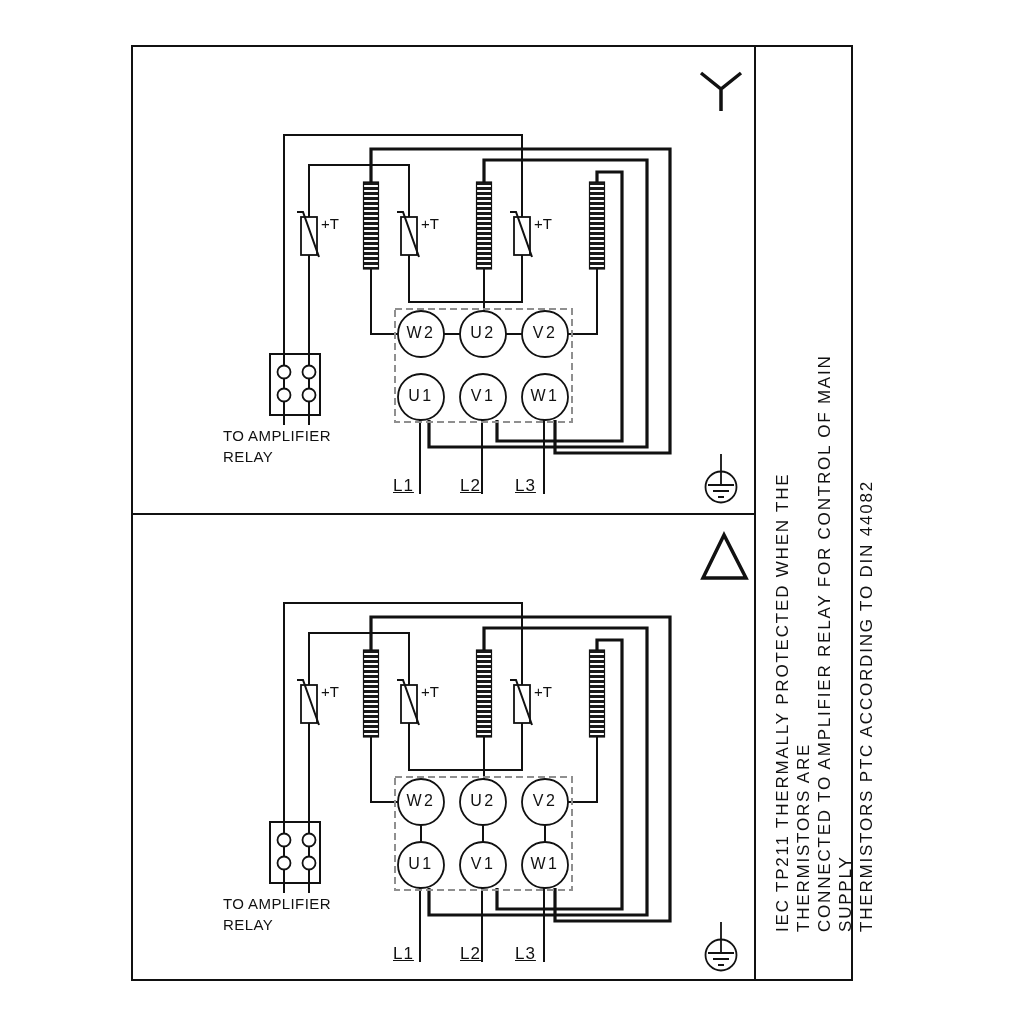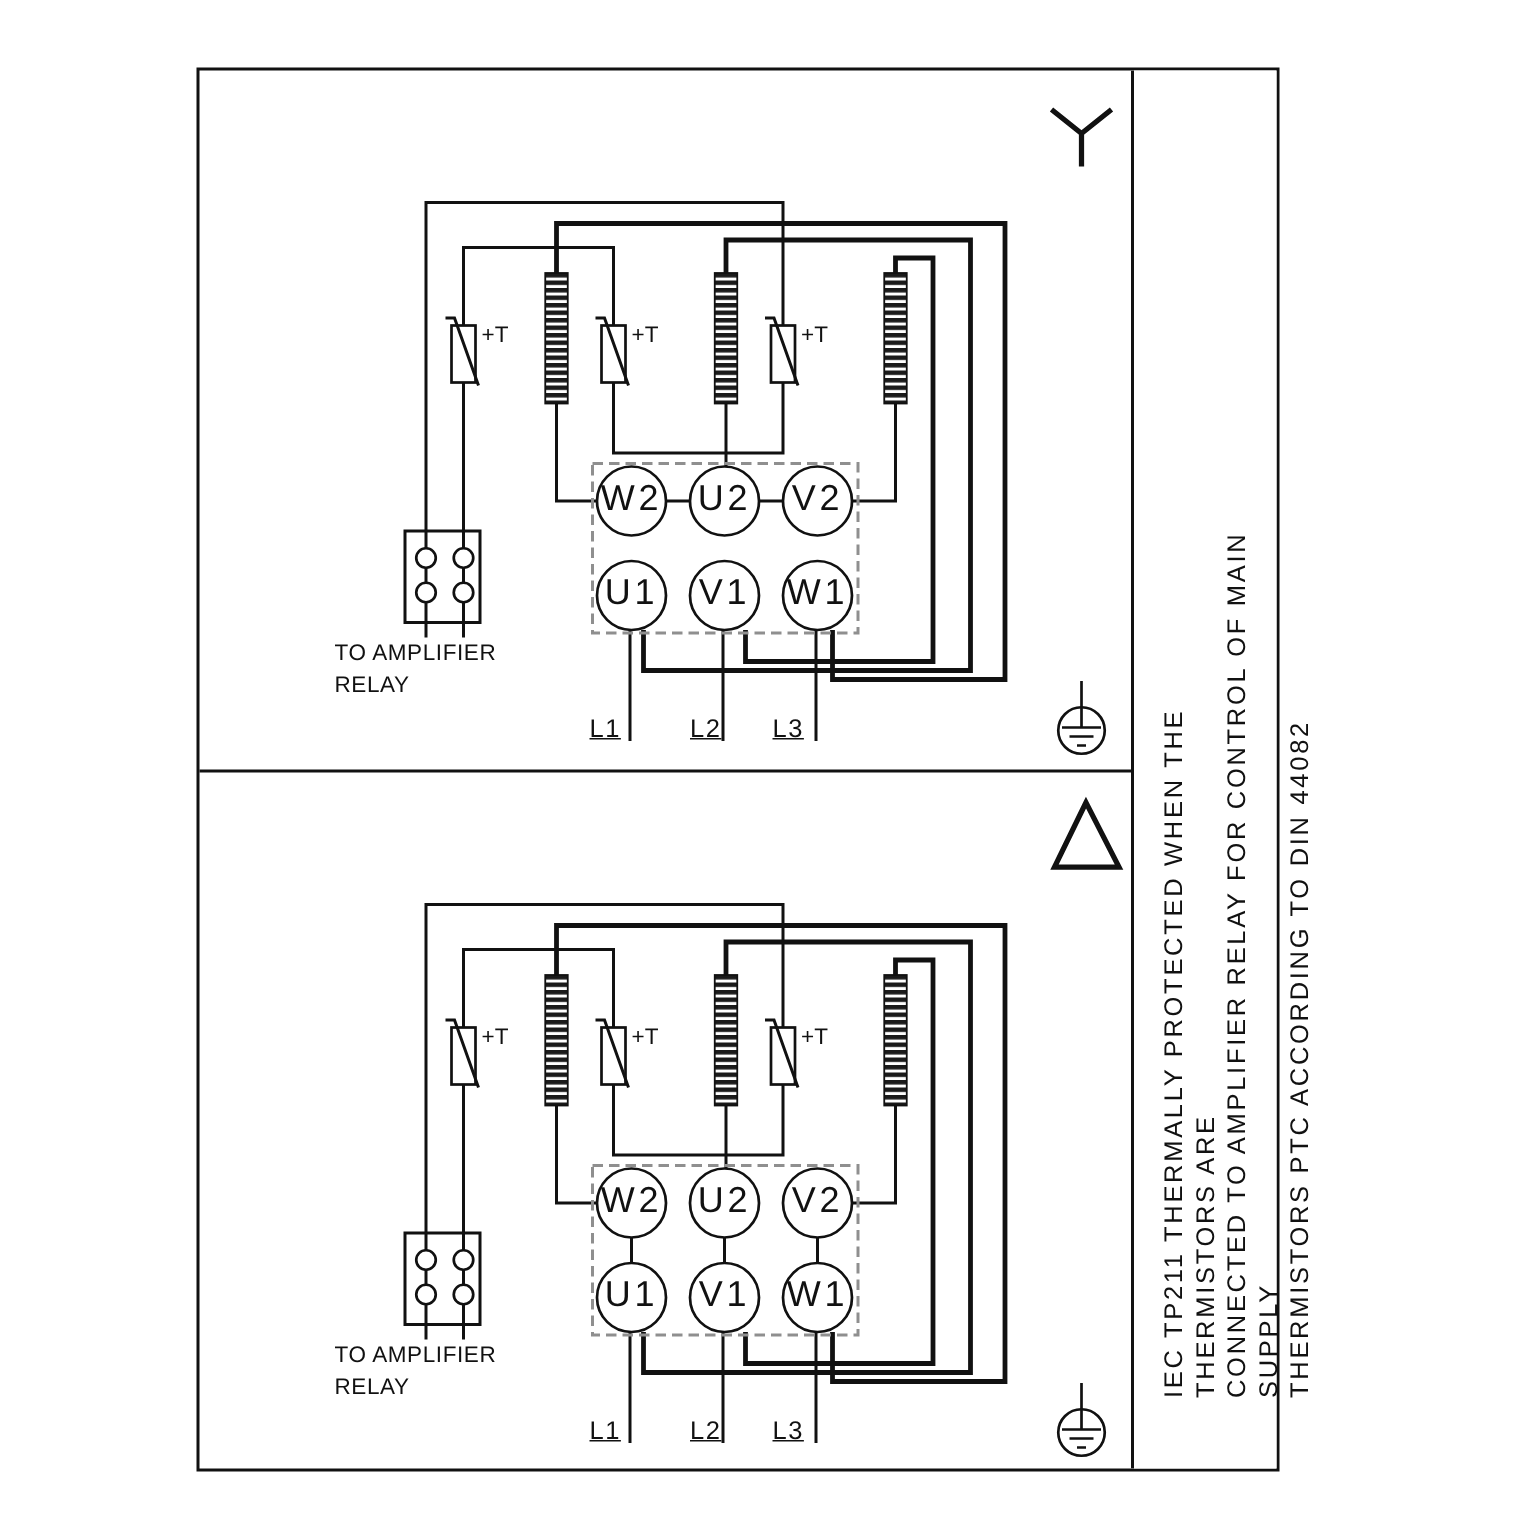--- a/index.html
+++ b/index.html
@@ -8,21 +8,21 @@
   #frame{position:absolute;left:131px;top:45px;width:722px;height:936px;
     border:2px solid #111;box-sizing:border-box;background:#fff;}
   .panel{position:absolute;left:0;width:621px;}
   .panel svg{position:absolute;left:0;top:0;}
   #panel-star{top:0;height:466px;}
   #panel-delta{top:468px;height:464px;}
   #hdivider{position:absolute;left:0;top:466px;width:621px;height:2px;background:#111;}
   #textcol{position:absolute;left:621px;top:0;width:95px;height:932px;
     border-left:2px solid #111;background:#fff;}
   .lbl{position:absolute;color:#111;white-space:nowrap;}
-  .term{font-size:24px;letter-spacing:2.5px;transform:translate(-50%,-54%);}
+  .term{font-size:16px;letter-spacing:2.5px;transform:translate(-50%,-54%);}
   .tlabel{font-size:15px;}
   .supply{font-size:17px;letter-spacing:1px;text-decoration:underline;}
   .relaynote{font-size:15px;letter-spacing:.4px;}
   #side-note{position:absolute;left:16px;top:885px;width:600px;
     transform:rotate(-90deg);transform-origin:0 0;
     font-size:17px;line-height:21px;letter-spacing:1.8px;color:#111;}
   .hidden-defs{position:absolute;width:0;height:0;overflow:hidden;}
 </style>
 </head>
 <body>

